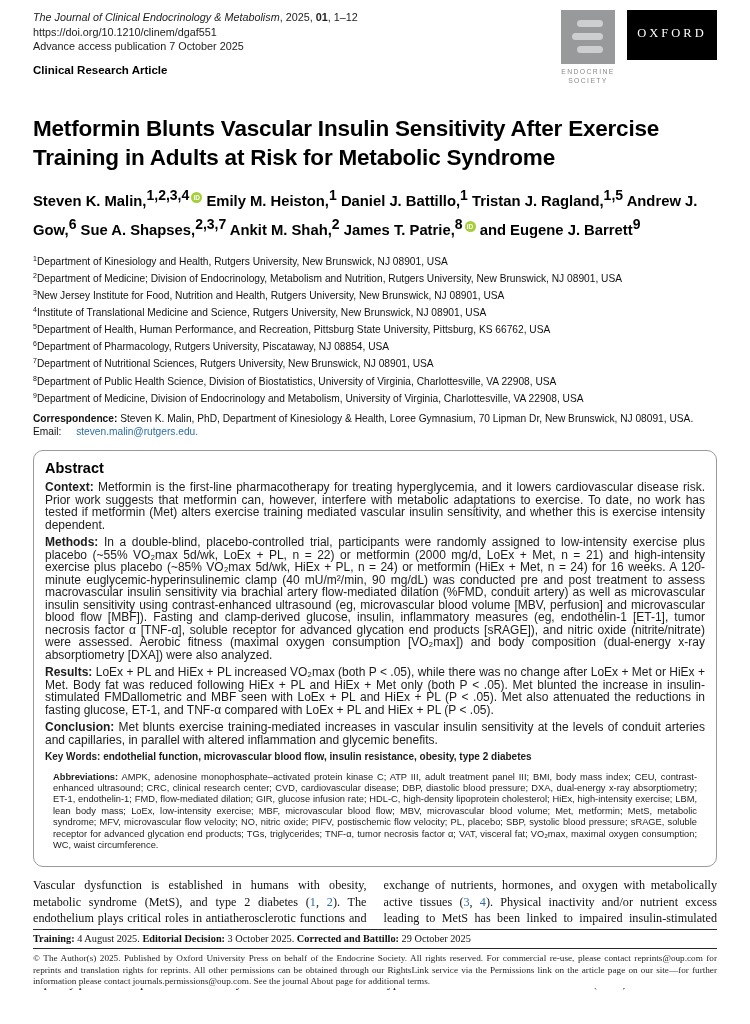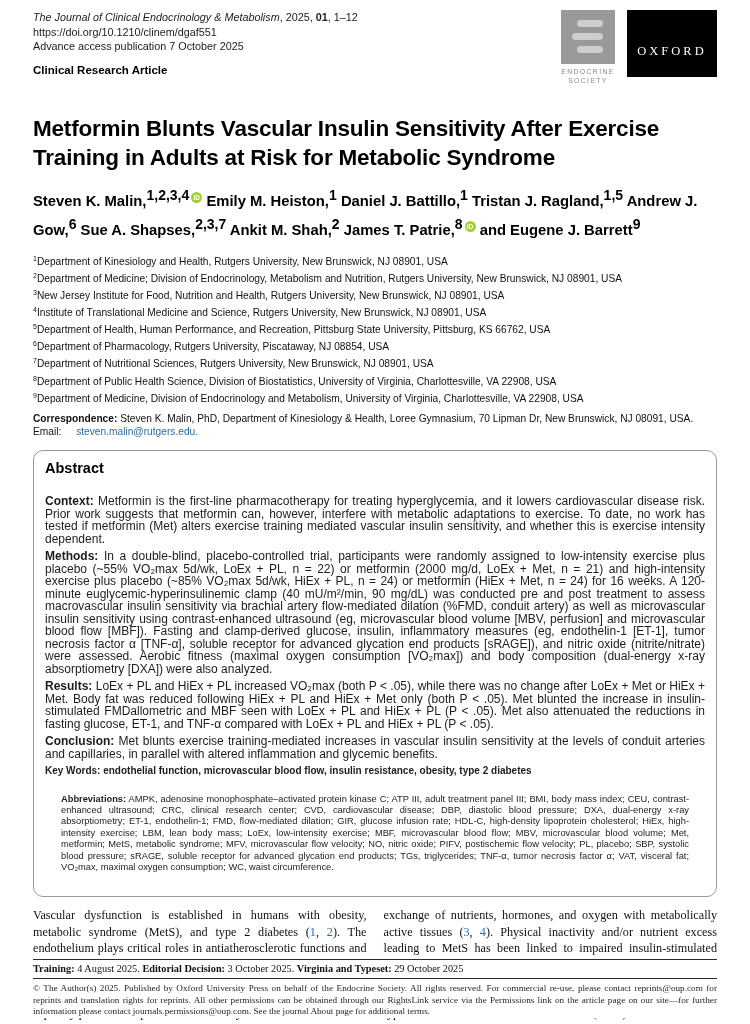--- a/index.html
+++ b/index.html
@@ -14,46 +14,46 @@
   .header { display: flex; justify-content: space-between; align-items: flex-start; }
   .header-meta { font-size: 10.8px; line-height: 14.5px; color: #1c1c1c; }
   .journal-name { font-style: italic; }
   .doi { color: #1c1c1c; }
   .article-type { font-weight: 700; margin-top: 9px; font-size: 11.5px; color: #000; }
   .logos { display: flex; gap: 9px; align-items: flex-start; }
   .endo-logo { width: 60px; text-align: center; }
   .endo-icon { width: 54px; height: 54px; display: block; margin: 0 auto; }
   .endo-text { margin-top: 3px; font-size: 6.8px; letter-spacing: 1.4px; color: #87898c; line-height: 9px; }
   .oxford-logo {
-    width: 90px; height: 67px; background: #000; color: #fff;
-    display: flex; align-items: center; justify-content: center;
+    width: 90px; height: 50px; background: #000; color: #fff;
+    display: flex; align-items: flex-start; justify-content: center;
     font-family: "Liberation Serif", serif; font-size: 12.5px; letter-spacing: 3px;
     padding-top: 16px; box-sizing: border-box;
   }
 
   
   .title { font-size: 22.5px; line-height: 28.5px; font-weight: 700; margin: 30px 0 0 0; letter-spacing: -0.2px; color: #000000; }
   .authors { margin-top: 12px; font-size: 14.8px; font-weight: 700; line-height: 23px; color: #000; }
   .authors sup { font-size: 14px; }
   .orcid {
     display: inline-block; width: 11px; height: 11px; border-radius: 50%;
     background: #a6ce39; color: #fff; font-size: 6.5px; line-height: 11px;
     text-align: center; vertical-align: super; margin-left: 2px; font-weight: 700; cursor: pointer;
   }
   .affiliations { margin-top: 10px; font-size: 10.2px; line-height: 13.7px; color: #111; }
   .affil sup { font-size: 7px; }
   .correspondence { margin: 6px 0 0 0; font-size: 10.2px; line-height: 13.7px; color: #111; }
   .link { color: #2b6da8; text-decoration: none; cursor: pointer; margin-left: 12px; }
 
   
   .abstract-box { margin-top: 11px; border: 1px solid #9a9a9a; border-radius: 10px; padding: 9px 11px 7px 11px; }
-  .abstract-box h2 { font-size: 14.5px; margin: 0 0 19px 0; font-weight: 700; }
+  .abstract-box h2 { font-size: 14.5px; margin: 0 0 5px 0; font-weight: 700; }
   .abs-sec { font-size: 12px; line-height: 12.5px; text-align: justify; margin: 0 0 5px 0; color: #1c1c1c; }
   .keywords { font-size: 10px; line-height: 12.5px; margin: 0 0 5px 0; color: #1c1c1c; font-weight: bold; }
-  .abbrev { font-size: 9.3px; line-height: 11.4px; text-align: justify; margin: 16px; color: #1c1c1c; }
+  .abbrev { font-size: 9.3px; line-height: 11.4px; text-align: justify; margin: 8px; color: #1c1c1c; }
 
   
   .body-cols { display: flex; gap: 17px; margin-top: 10px; font-family: "Liberation Serif", serif; }
   .col { flex: 1; font-size: 12.2px; line-height: 16.2px; text-align: justify; margin: 0; color: #111; }
   .cite { color: #2b6da8; cursor: pointer; }
 
   
   .footer { position: absolute; left: 33px; right: 33px; bottom: 3px; background: #fff; font-family: "Liberation Serif", serif; }
   .rule { border-top: 1px solid #2a2a2a; height: 0; }
   .dates { font-size: 10.3px; padding: 3px 0 4px 0; color: #111; }
@@ -135,18 +135,18 @@
     </p>
   </div>
 
   <div class="body-cols">
     <p class="col">Vascular dysfunction is established in humans with obesity, metabolic syndrome (MetS), and type 2 diabetes (<span class="cite">1</span>, <span class="cite">2</span>). The endothelium plays critical roles in antiatherosclerotic functions and the regulation of blood flow throughout the body via a number of factors, including, but not limited to, adenosine and nitric oxide (NO) (<span class="cite">3</span>). Insulin promotes conduit artery vasodilation and enhances capillary perfusion to promote the delivery and</p>
     <p class="col">exchange of nutrients, hormones, and oxygen with metabolically active tissues (<span class="cite">3</span>, <span class="cite">4</span>). Physical inactivity and/or nutrient excess leading to MetS has been linked to impaired insulin-stimulated endothelial function and increased type 2 diabetes risk (<span class="cite">5</span>, <span class="cite">6</span>). Subsequently, optimal treatment plans targeting improvements in endothelial function across the panarterial tree are needed to lessen type 2 diabetes and cardiovascular disease (CVD) risk.</p>
   </div>
 
   <div class="footer">
     <div class="rule"></div>
-    <div class="dates"><b>Training:</b> 4 August 2025. <b>Editorial Decision:</b> 3 October 2025. <b>Virginia and Typeset:</b> 29 October 2025</div>
+    <div class="dates"><b>Training:</b> 4 August 2025. <b>Editorial Decision:</b> 3 October 2025. <b>Corrected and Battillo:</b> 29 October 2025</div>
     <div class="rule"></div>
     <p class="copyright">© The Author(s) 2025. Published by Oxford University Press on behalf of the Endocrine Society. All rights reserved. For commercial re-use, please contact reprints@oup.com for reprints and translation rights for reprints. All other permissions can be obtained through our RightsLink service via the Permissions link on the article page on our site—for further information please contact journals.permissions@oup.com. See the journal About page for additional terms.</p>
   </div>
 
 </div>
 
 </body></html>

